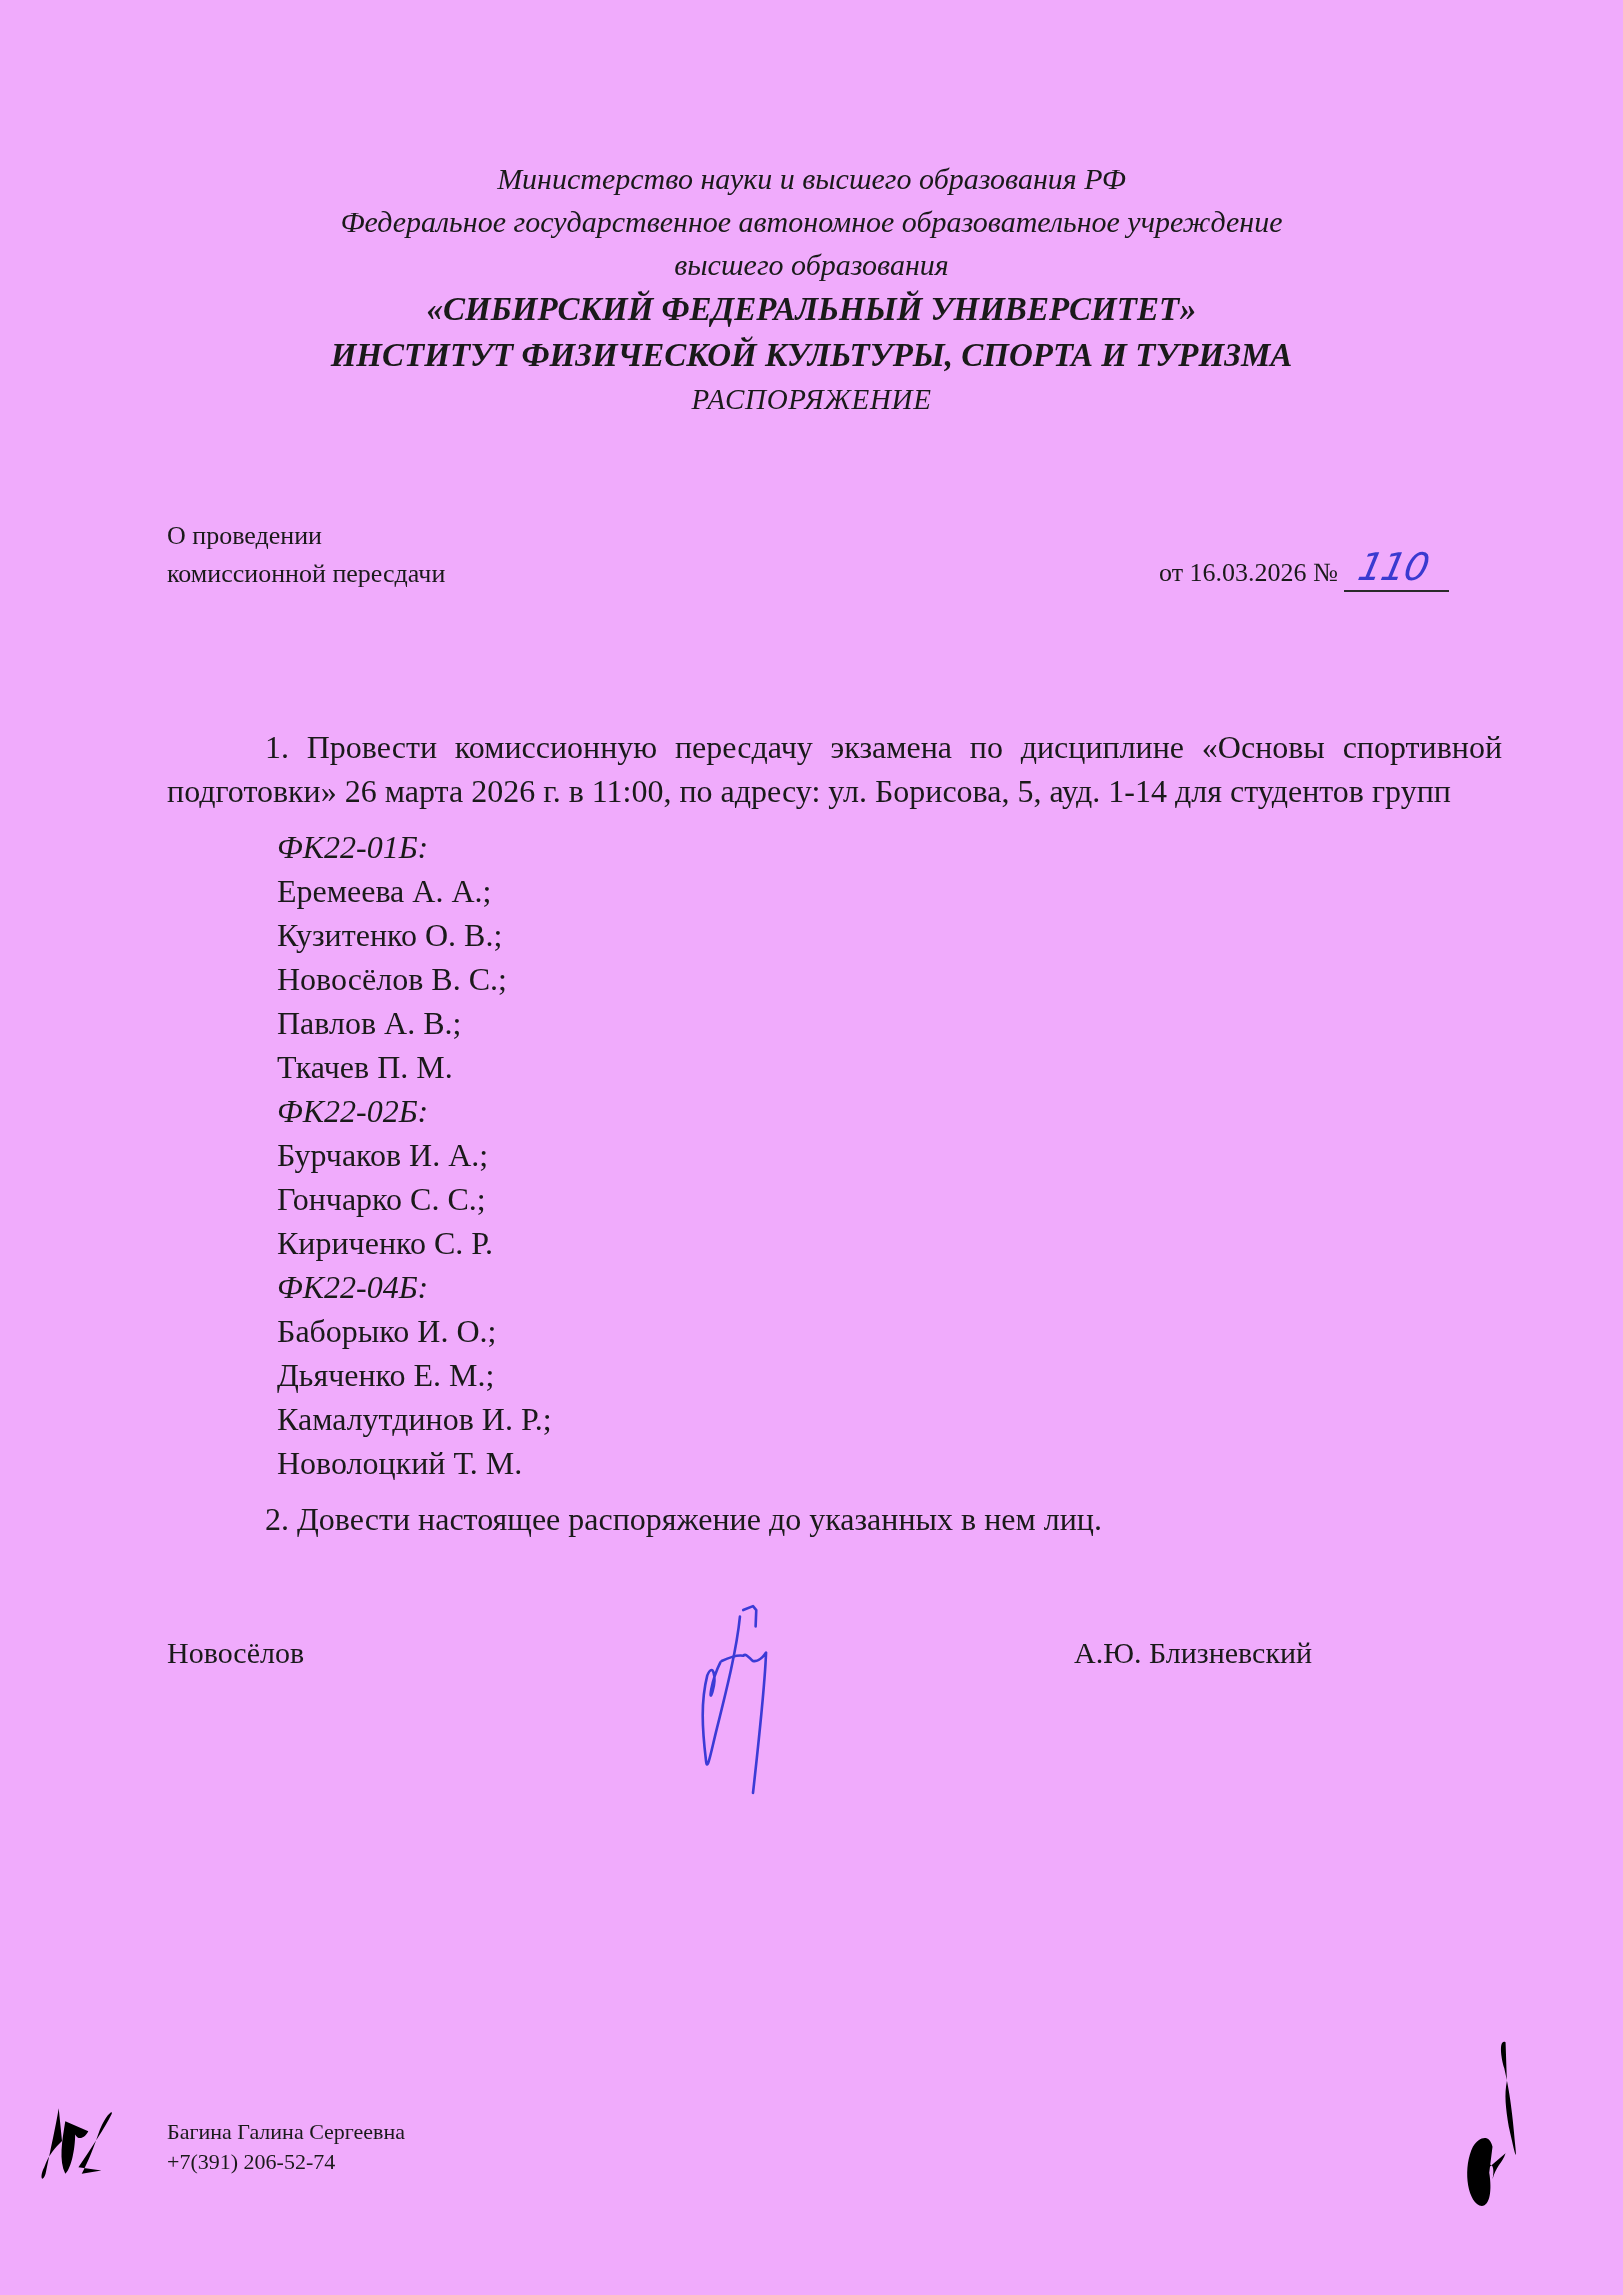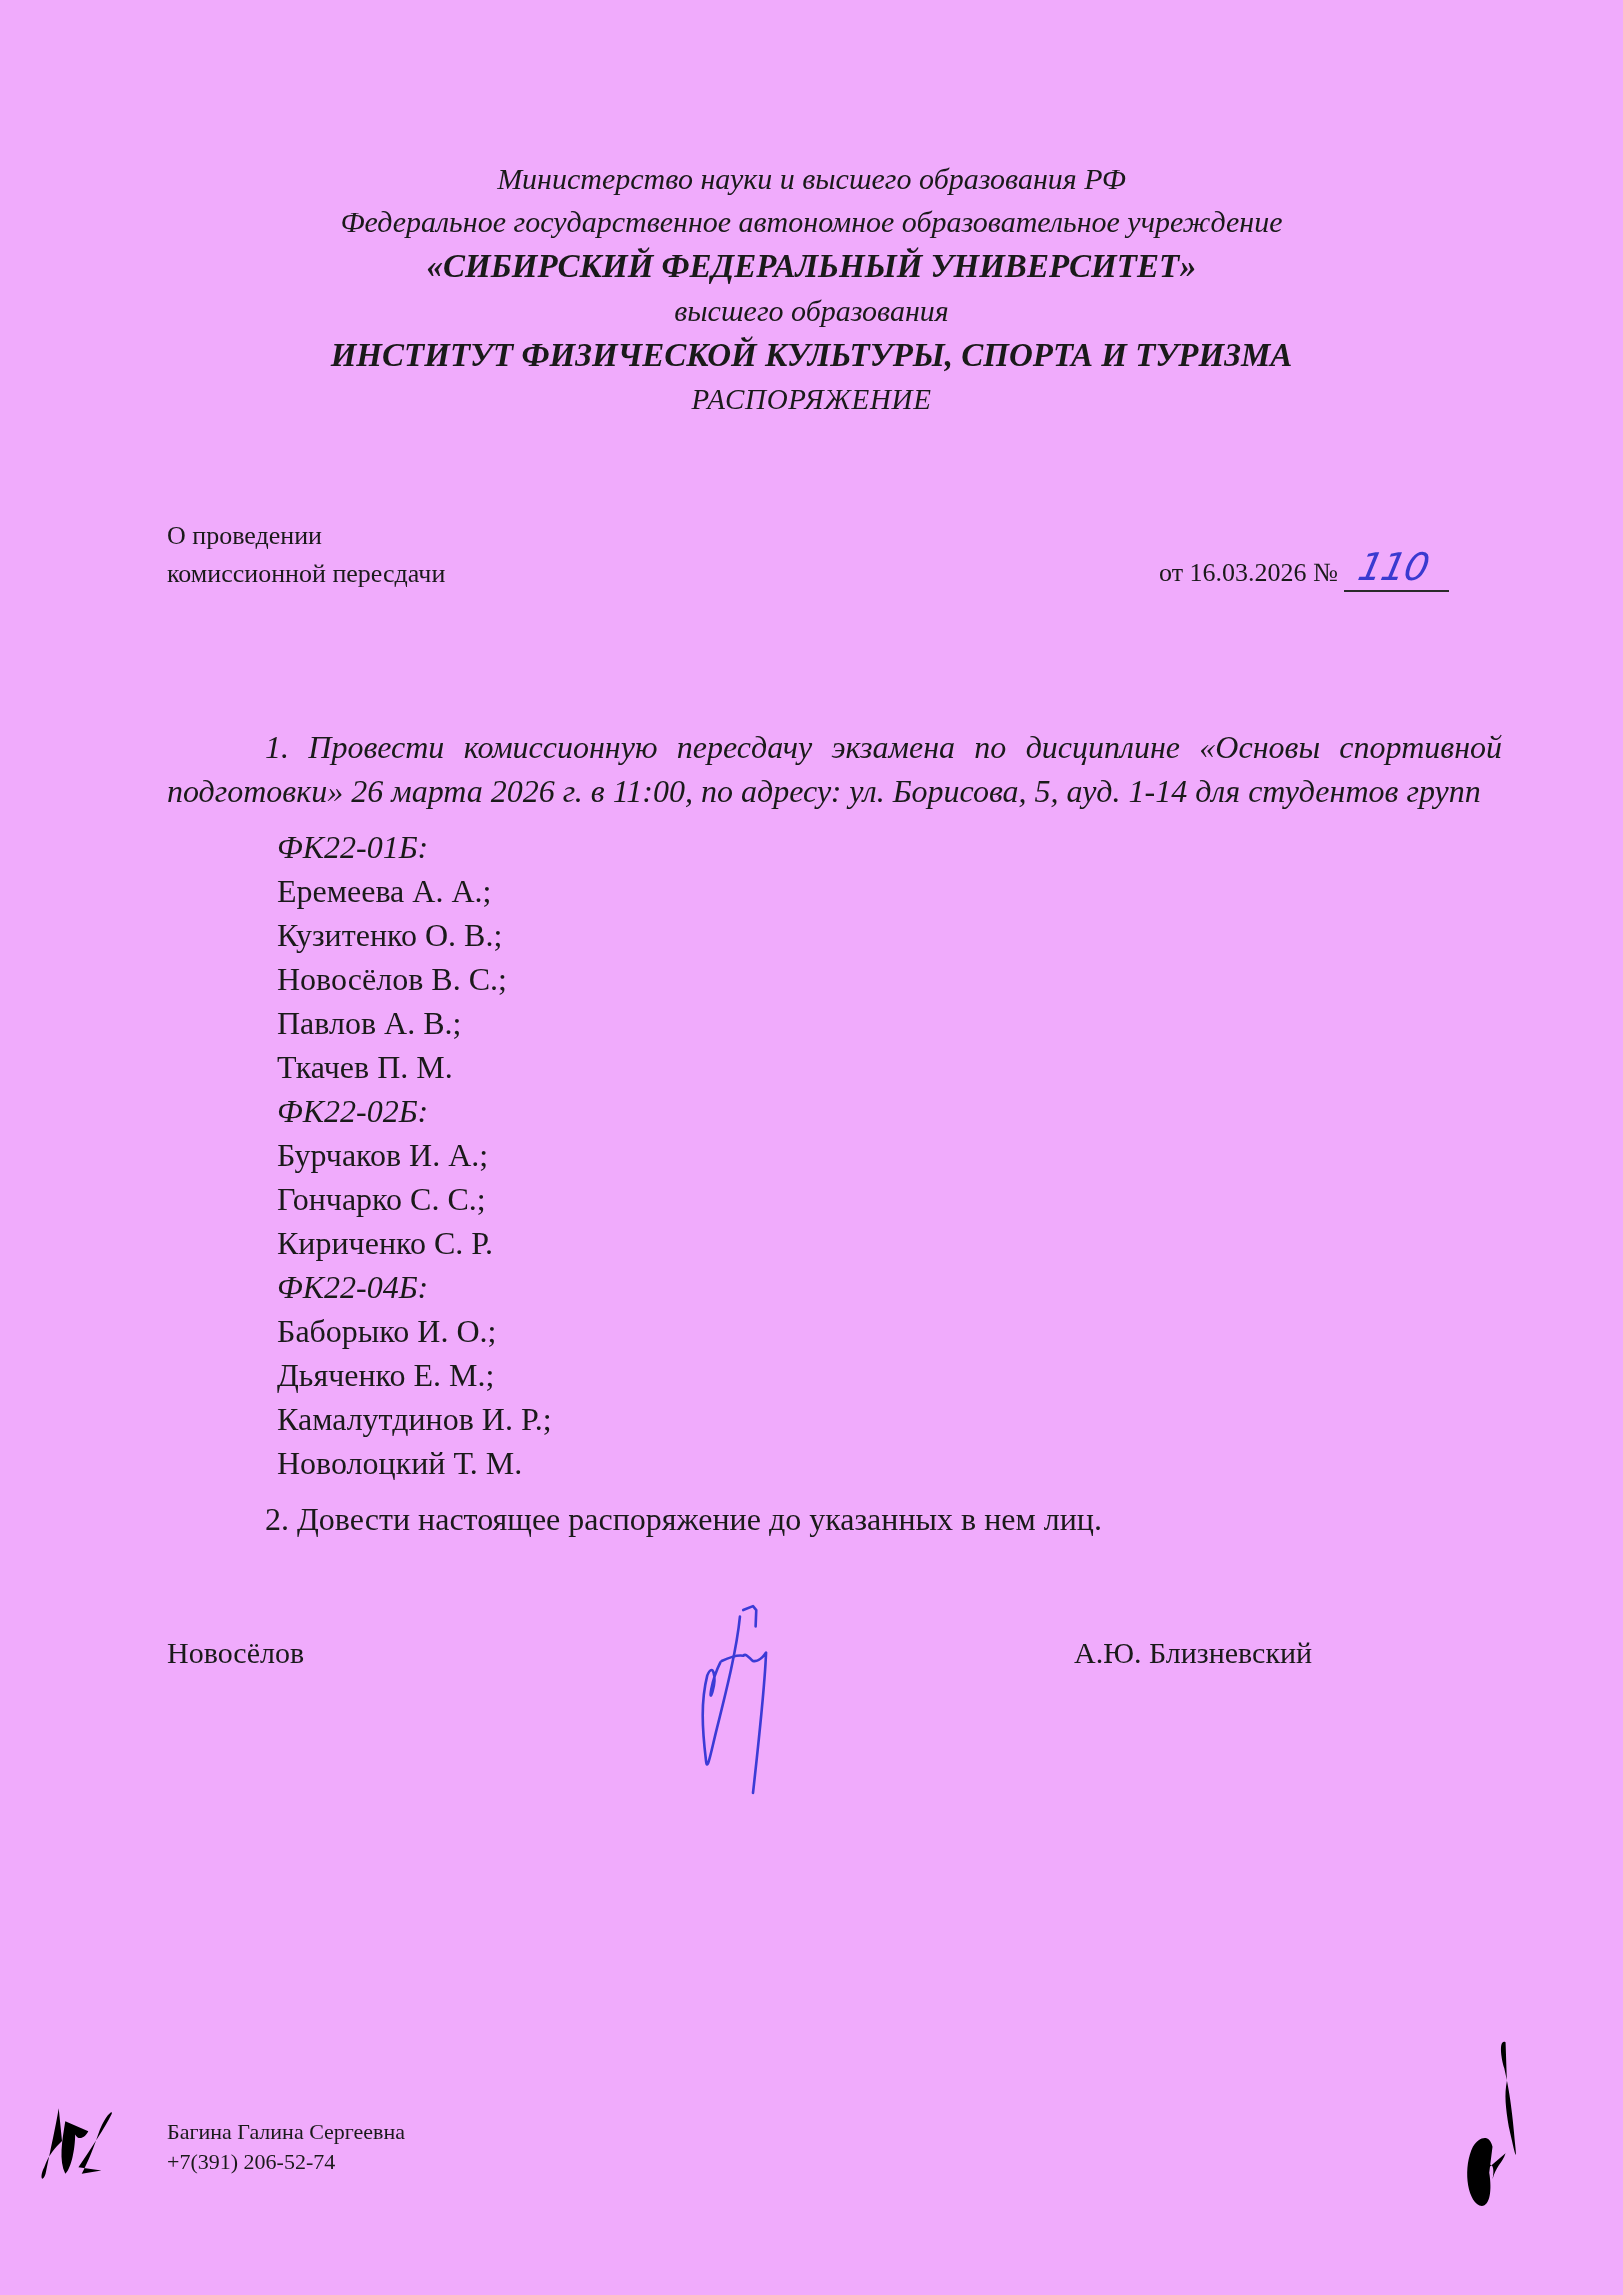--- a/index.html
+++ b/index.html
@@ -17,21 +17,21 @@
   .subject { position: absolute; left: 167px; top: 517px; font-size: 26px; line-height: 38px; }
   .subject span { display: block; }
   .date-number { position: absolute; left: 1159px; top: 554px; font-size: 26px; line-height: 38px; white-space: nowrap; }
   .number-field { display: inline-block; width: 105px; border-bottom: 2px solid #2a2a2a; text-align: center;
                   position: relative; height: 33px; vertical-align: bottom; }
   .number-field .handwritten { color: #3a3ad0; font-family: "DejaVu Sans", sans-serif; font-style: italic;
                                font-size: 38px; position: absolute; left: 14.4px; top: -9.2px; letter-spacing: -1.3px; transform: skewX(-12deg); }
 
   
   .body { position: absolute; left: 167px; top: 725px; width: 1335px; font-size: 32px; line-height: 44px; }
-  .para { text-indent: 98px; text-align: justify; margin: 0; font-style: italic; }
+  .para { text-indent: 98px; text-align: justify; margin: 0; }
   .list { margin: 12px; padding-left: 98px; }
   .list .group { font-style: italic; display: block; }
   .list .student { display: block; }
   .item2 { margin: 0; padding-left: 98px; }
 
   
   .sign-row { position: absolute; top: 1636px; left: 167px; width: 1244px; height: 52px; font-size: 30px; }
   .sign-title { position: absolute; left: 0; top: 0; }
   .sign-name { position: absolute; left: 907px; top: 0; white-space: nowrap; }
   .signature { position: absolute; left: 655px; top: 1597px; width: 196px; height: 209px; }
@@ -44,22 +44,22 @@
   .initials-right { position: absolute; left: 1453px; top: 2016px; width: 79px; height: 196px; }
 </style>
 </head>
 <body>
 
 <div class="page">
 
   <div class="header">
     <span class="line">Министерство науки и высшего образования РФ</span>
     <span class="line">Федеральное государственное автономное образовательное учреждение</span>
+    <span class="line">высшего образования</span>
     <span class="line bold">«СИБИРСКИЙ ФЕДЕРАЛЬНЫЙ УНИВЕРСИТЕТ»</span>
-    <span class="line">высшего образования</span>
     <span class="line bold">ИНСТИТУТ ФИЗИЧЕСКОЙ КУЛЬТУРЫ, СПОРТА И ТУРИЗМА</span>
     <span class="line doc-type">РАСПОРЯЖЕНИЕ</span>
   </div>
 
   <div class="subject">
     <span>О проведении</span>
     <span>комиссионной пересдачи</span>
   </div>
 
   <div class="date-number">

